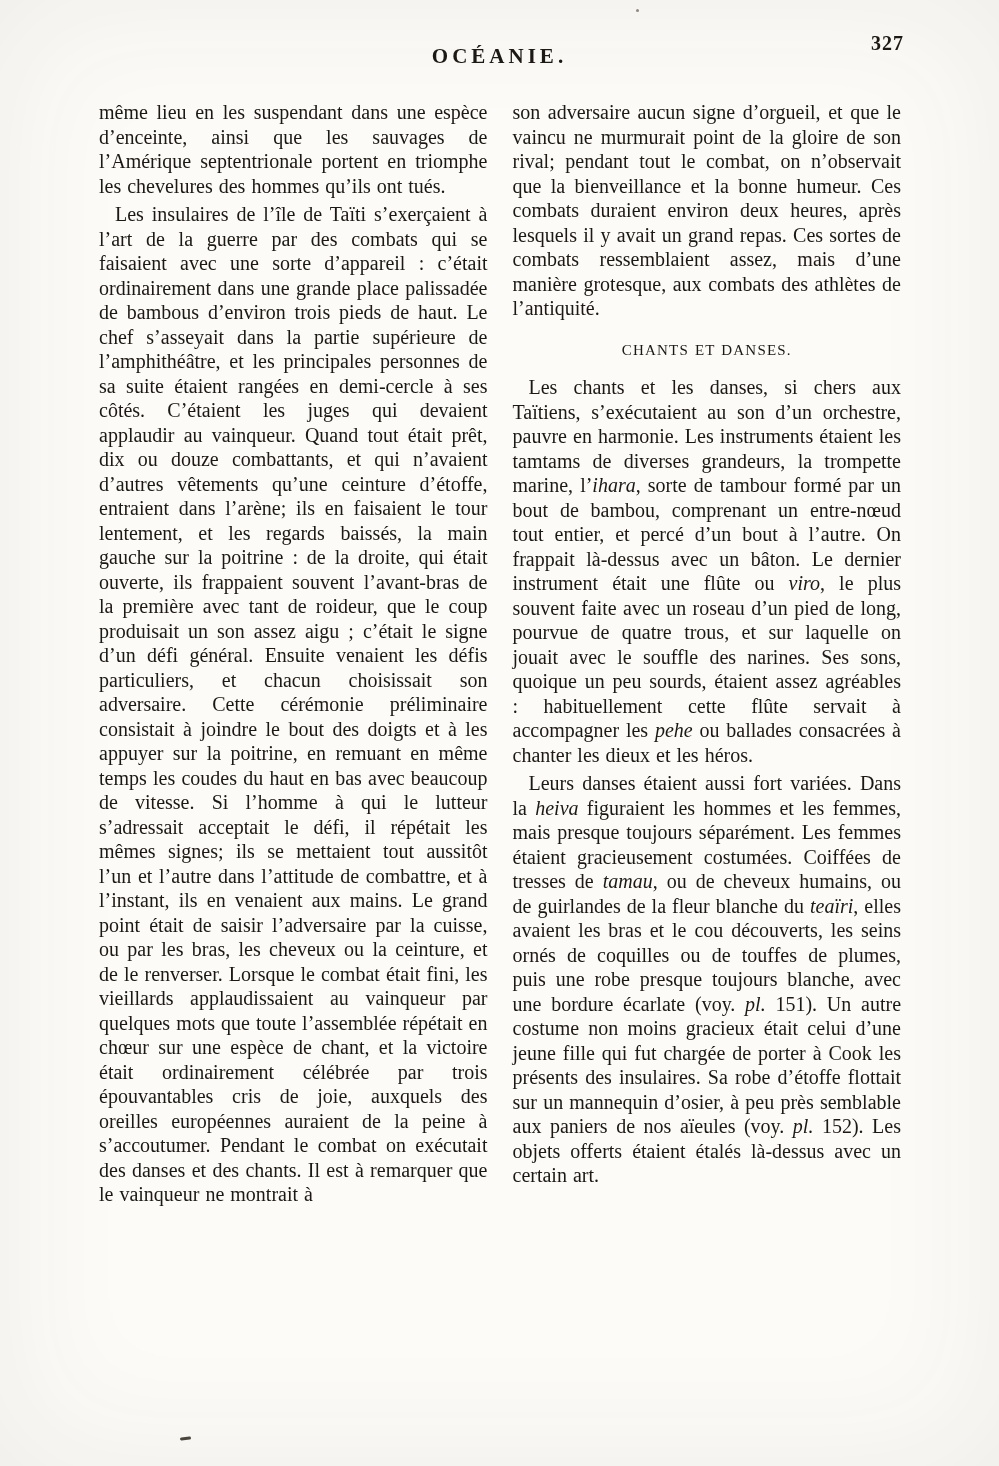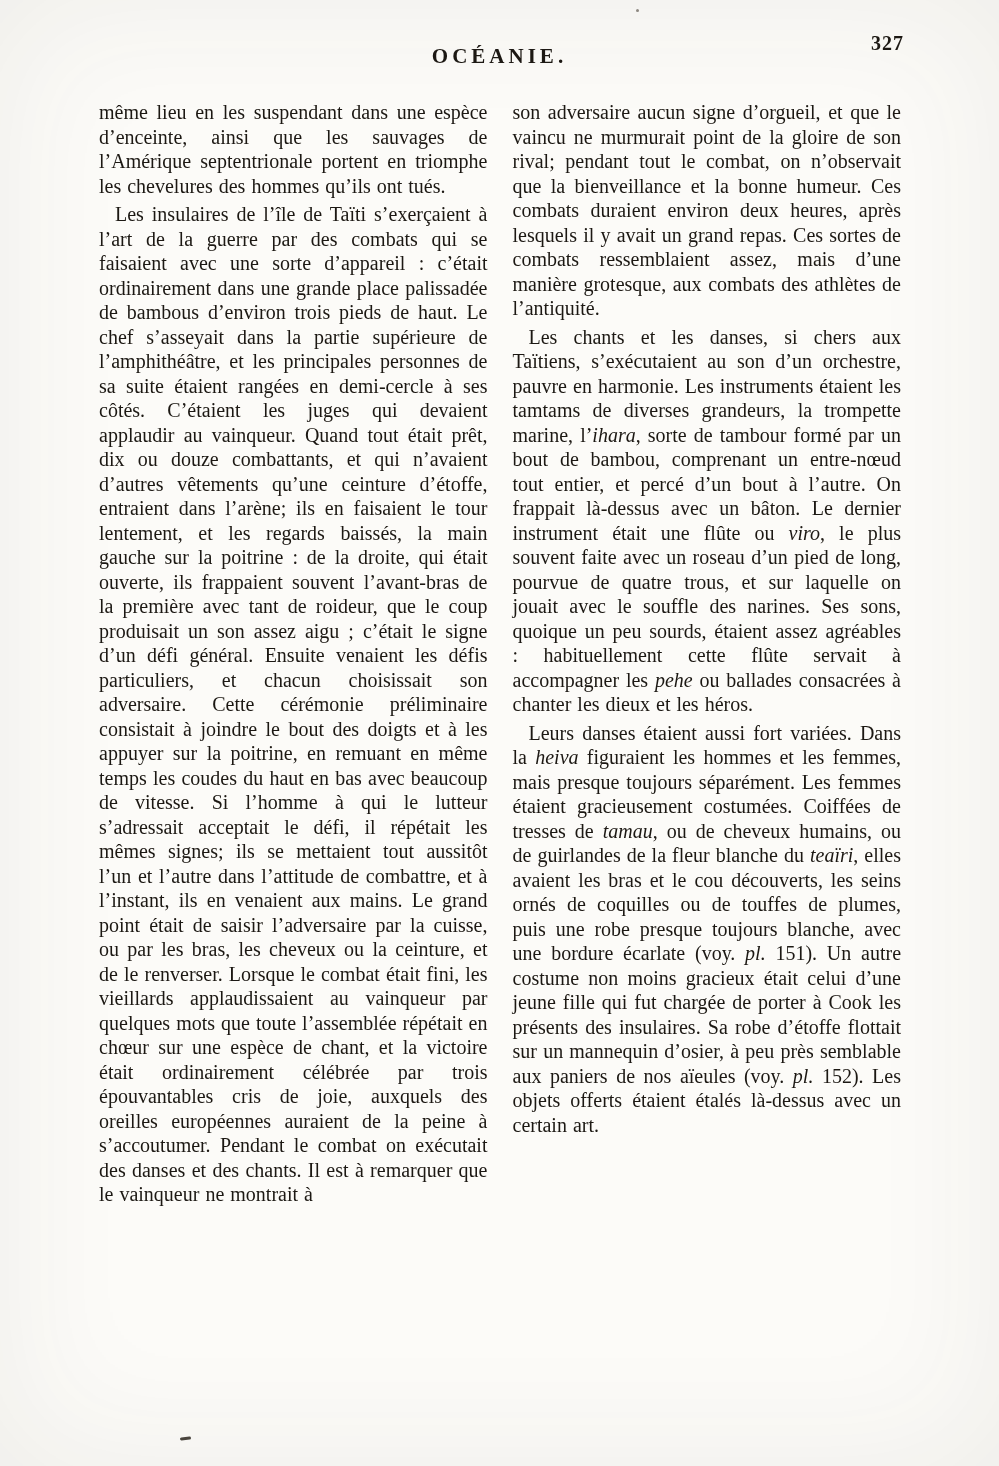--- a/index.html
+++ b/index.html
@@ -99,18 +99,19 @@
     <div class="running-title">OCÉANIE.</div>
     <div class="page-number">327</div>
   </header>
   <main class="columns">
     <div class="column">
         <p class="para"><span>même lieu en les suspendant dans une espèce d’enceinte, ainsi que les sauvages de l’Amérique septentrionale portent en triomphe les chevelures des hommes qu’ils ont tués.</span></p>
         <p class="para indent"><span>Les insulaires de l’île de Taïti s’exerçaient à l’art de la guerre par des combats qui se faisaient avec une sorte d’appareil : c’était ordinairement dans une grande place palissadée de bambous d’environ trois pieds de haut. Le chef s’asseyait dans la partie supérieure de l’amphithéâtre, et les principales personnes de sa suite étaient rangées en demi-cercle à ses côtés. C’étaient les juges qui devaient applaudir au vainqueur. Quand tout était prêt, dix ou douze combattants, et qui n’avaient d’autres vêtements qu’une ceinture d’étoffe, entraient dans l’arène; ils en faisaient le tour lentement, et les regards baissés, la main gauche sur la poitrine : de la droite, qui était ouverte, ils frappaient souvent l’avant-bras de la première avec tant de roideur, que le coup produisait un son assez aigu ; c’était le signe d’un défi général. Ensuite venaient les défis particuliers, et chacun choisissait son adversaire. Cette cérémonie préliminaire consistait à joindre le bout des doigts et à les appuyer sur la poitrine, en remuant en même temps les coudes du haut en bas avec beaucoup de vitesse. Si l’homme à qui le lutteur s’adressait acceptait le défi, il répétait les mêmes signes; ils se mettaient tout aussitôt l’un et l’autre dans l’attitude de combattre, et à l’instant, ils en venaient aux mains. Le grand point était de saisir l’adversaire par la cuisse, ou par les bras, les cheveux ou la ceinture, et de le renverser. Lorsque le combat était fini, les vieillards applaudissaient au vainqueur par quelques mots que toute l’assemblée répétait en chœur sur une espèce de chant, et la victoire était ordinairement célébrée par trois épouvantables cris de joie, auxquels des oreilles européennes auraient de la peine à s’accoutumer. Pendant le combat on exécutait des danses et des chants. Il est à remarquer que le vainqueur ne montrait à</span></p>
       </div>
     <div class="column">
         <p class="para"><span>son adversaire aucun signe d’orgueil, et que le vaincu ne murmurait point de la gloire de son rival; pendant tout le combat, on n’observait que la bienveillance et la bonne humeur. Ces combats duraient environ deux heures, après lesquels il y avait un grand repas. Ces sortes de combats ressemblaient assez, mais d’une manière grotesque, aux combats des athlètes de l’antiquité.</span></p>
+        <div class="section-heading">CHANTS ET DANSES.</div>
         <p class="para indent"><span>Les chants et les danses, si chers aux Taïtiens, s’exécutaient au son d’un orchestre, pauvre en harmonie. Les instruments étaient les tamtams de diverses grandeurs, la trompette marine, l’</span><i>ihara</i><span>, sorte de tambour formé par un bout de bambou, comprenant un entre-nœud tout entier, et percé d’un bout à l’autre. On frappait là-dessus avec un bâton. Le dernier instrument était une flûte ou </span><i>viro</i><span>, le plus souvent faite avec un roseau d’un pied de long, pourvue de quatre trous, et sur laquelle on jouait avec le souffle des narines. Ses sons, quoique un peu sourds, étaient assez agréables : habituellement cette flûte servait à accompagner les </span><i>pehe</i><span> ou ballades consacrées à chanter les dieux et les héros.</span></p>
         <p class="para indent"><span>Leurs danses étaient aussi fort variées. Dans la </span><i>heiva</i><span> figuraient les hommes et les femmes, mais presque toujours séparément. Les femmes étaient gracieusement costumées. Coiffées de tresses de </span><i>tamau</i><span>, ou de cheveux humains, ou de guirlandes de la fleur blanche du </span><i>teaïri</i><span>, elles avaient les bras et le cou découverts, les seins ornés de coquilles ou de touffes de plumes, puis une robe presque toujours blanche, avec une bordure écarlate (voy. </span><i>pl.</i><span> 151). Un autre costume non moins gracieux était celui d’une jeune fille qui fut chargée de porter à Cook les présents des insulaires. Sa robe d’étoffe flottait sur un mannequin d’osier, à peu près semblable aux paniers de nos aïeules (voy. </span><i>pl.</i><span> 152). Les objets offerts étaient étalés là-dessus avec un certain art.</span></p>
       </div>
   </main>
   <span class="ink-mark"></span>
 </div>
 
 </body></html>

